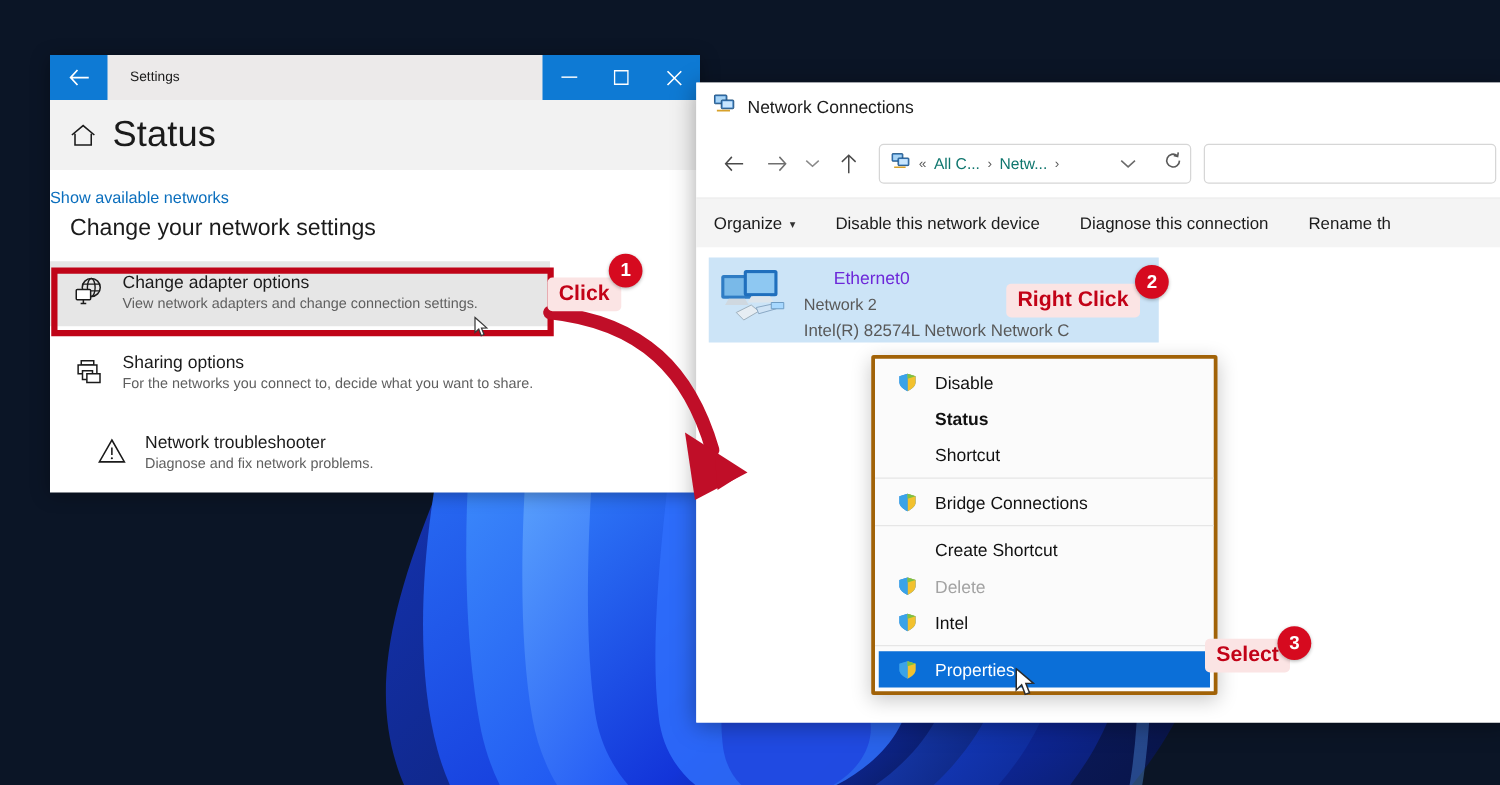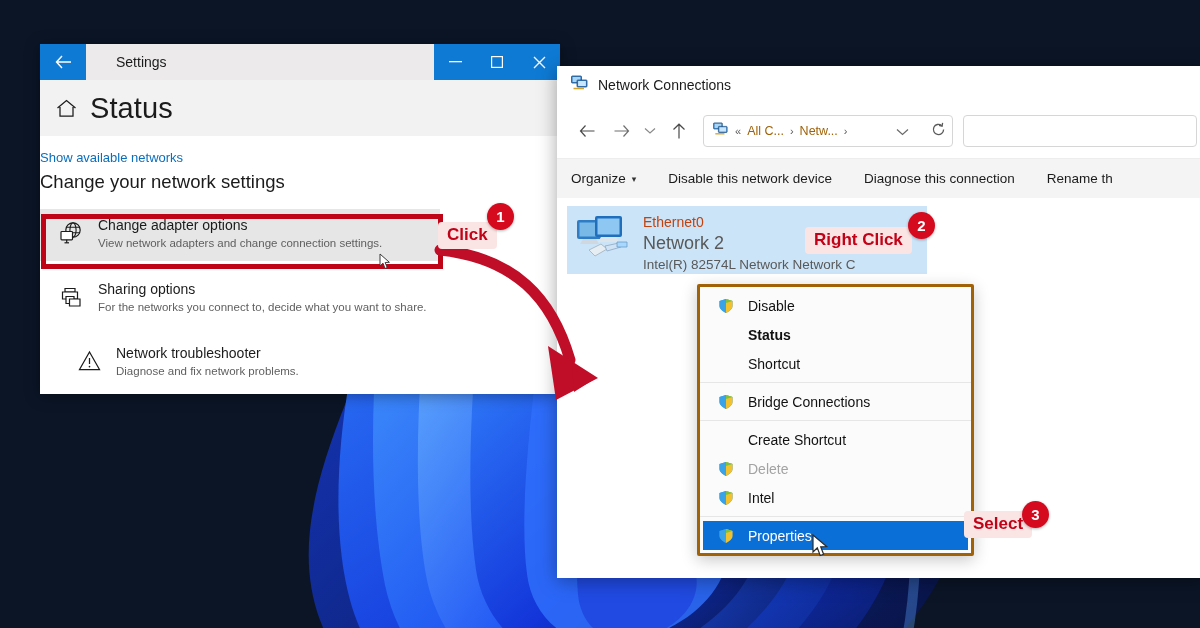--- a/index.html
+++ b/index.html
@@ -40,22 +40,22 @@
   }
   #settings-back {
     width: 46px;
     background: #0e7ad4;
     display: flex; align-items: center; justify-content: center;
     color: #fff;
   }
   #settings-back svg { display:block; }
   #settings-title {
     display: flex; align-items: center;
-    padding-left: 30px;
-    font-size: 14px;
+    padding-left: 18px;
+    font-size: 11px;
     color: #1b1b1b;
     flex: 1;
   }
   #settings-wincontrols {
     width: 126px;
     background: #0e7ad4;
     display: flex;
     align-items: center;
   }
   #settings-wincontrols .wbtn {
@@ -81,20 +81,21 @@
   }
   #settings-body { padding: 14px 0 0 0; background:#fff; }
   .link-row {
     font-size: 13px;
     color: #0a6ebd;
     margin-bottom: 6px;
   }
   .section-title {
     font-size: 18.5px;
     color: #1b1b1b;
+    padding-left: 16px;
     margin-bottom: 16px;
   }
   .opt-row {
     display: flex;
     align-items: flex-start;
     gap: 14px;
     padding: 7px 16px 9px 18px;
     position: relative;
   }
   .opt-row .opt-icon {
@@ -164,21 +165,21 @@
     border: 1px solid #d6d6d6;
     border-radius: 4px;
     display: flex; align-items: center;
     padding: 0 6px 0 9px;
     gap: 6px;
     margin-left: 6px;
     background: #fff;
     max-width: 290px;
   }
   #addressbar .crumb {
-    font-size: 12.5px; color: #a16207;
+    font-size: 12.5px; color: #0f766e;
   }
   #addressbar .sep { font-size: 11px; color: #5a5a5a; }
   #addressbar .spacer { flex: 1; }
   #searchbox {
     height: 32px;
     border: 1px solid #d6d6d6;
     border-radius: 4px;
     margin-left: 8px;
     flex: 1;
     background: #fff;
@@ -205,22 +206,22 @@
     position: absolute;
     left: 10px; top: 8px;
     width: 360px; height: 68px;
     background: #cce4f7;
     display: flex;
     gap: 12px;
     padding: 6px 8px 0 8px;
     overflow: hidden;
   }
   #adapter-item .ad-icon { width: 56px; flex: 0 0 56px; padding-top:2px; }
-  #adapter-item .ad-name { font-size: 14px; color:#c2410c; line-height: 21px; }
-  #adapter-item .ad-net  { font-size: 18px; color:#595959; line-height: 21px; }
+  #adapter-item .ad-name { font-size: 14px; color:#6d28d9; line-height: 21px; margin-left: 24px; }
+  #adapter-item .ad-net  { font-size: 13px; color:#595959; line-height: 21px; }
   #adapter-item .ad-dev  { font-size: 13.5px; color:#595959; line-height: 21px; }
 
   
   #context-menu {
     position: absolute;
     left: 697px; top: 284px;
     width: 277px;
     background: #fbfbfb;
     border: 3px solid #a16207;
     border-radius: 2px;

